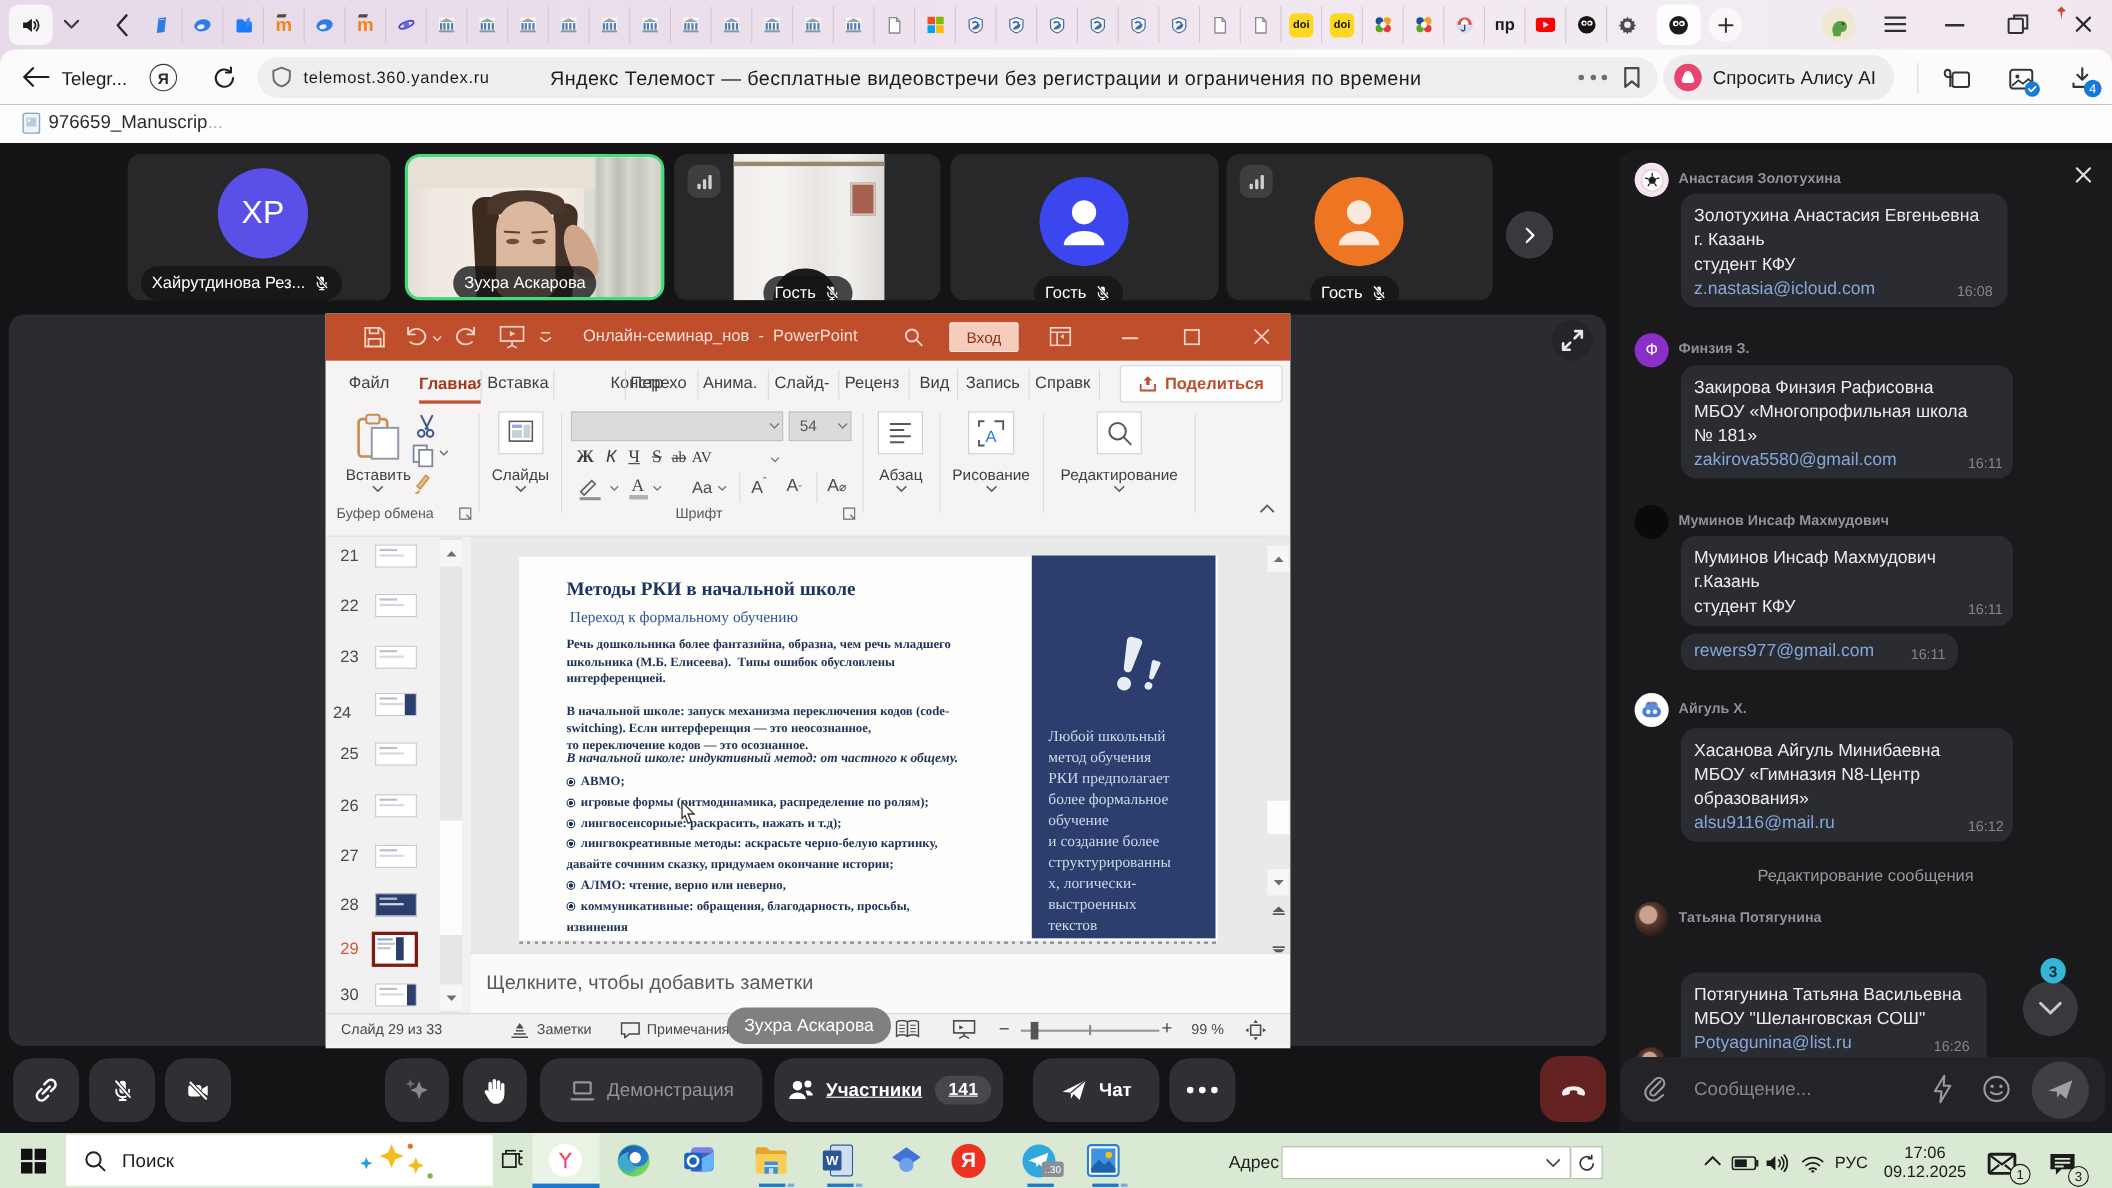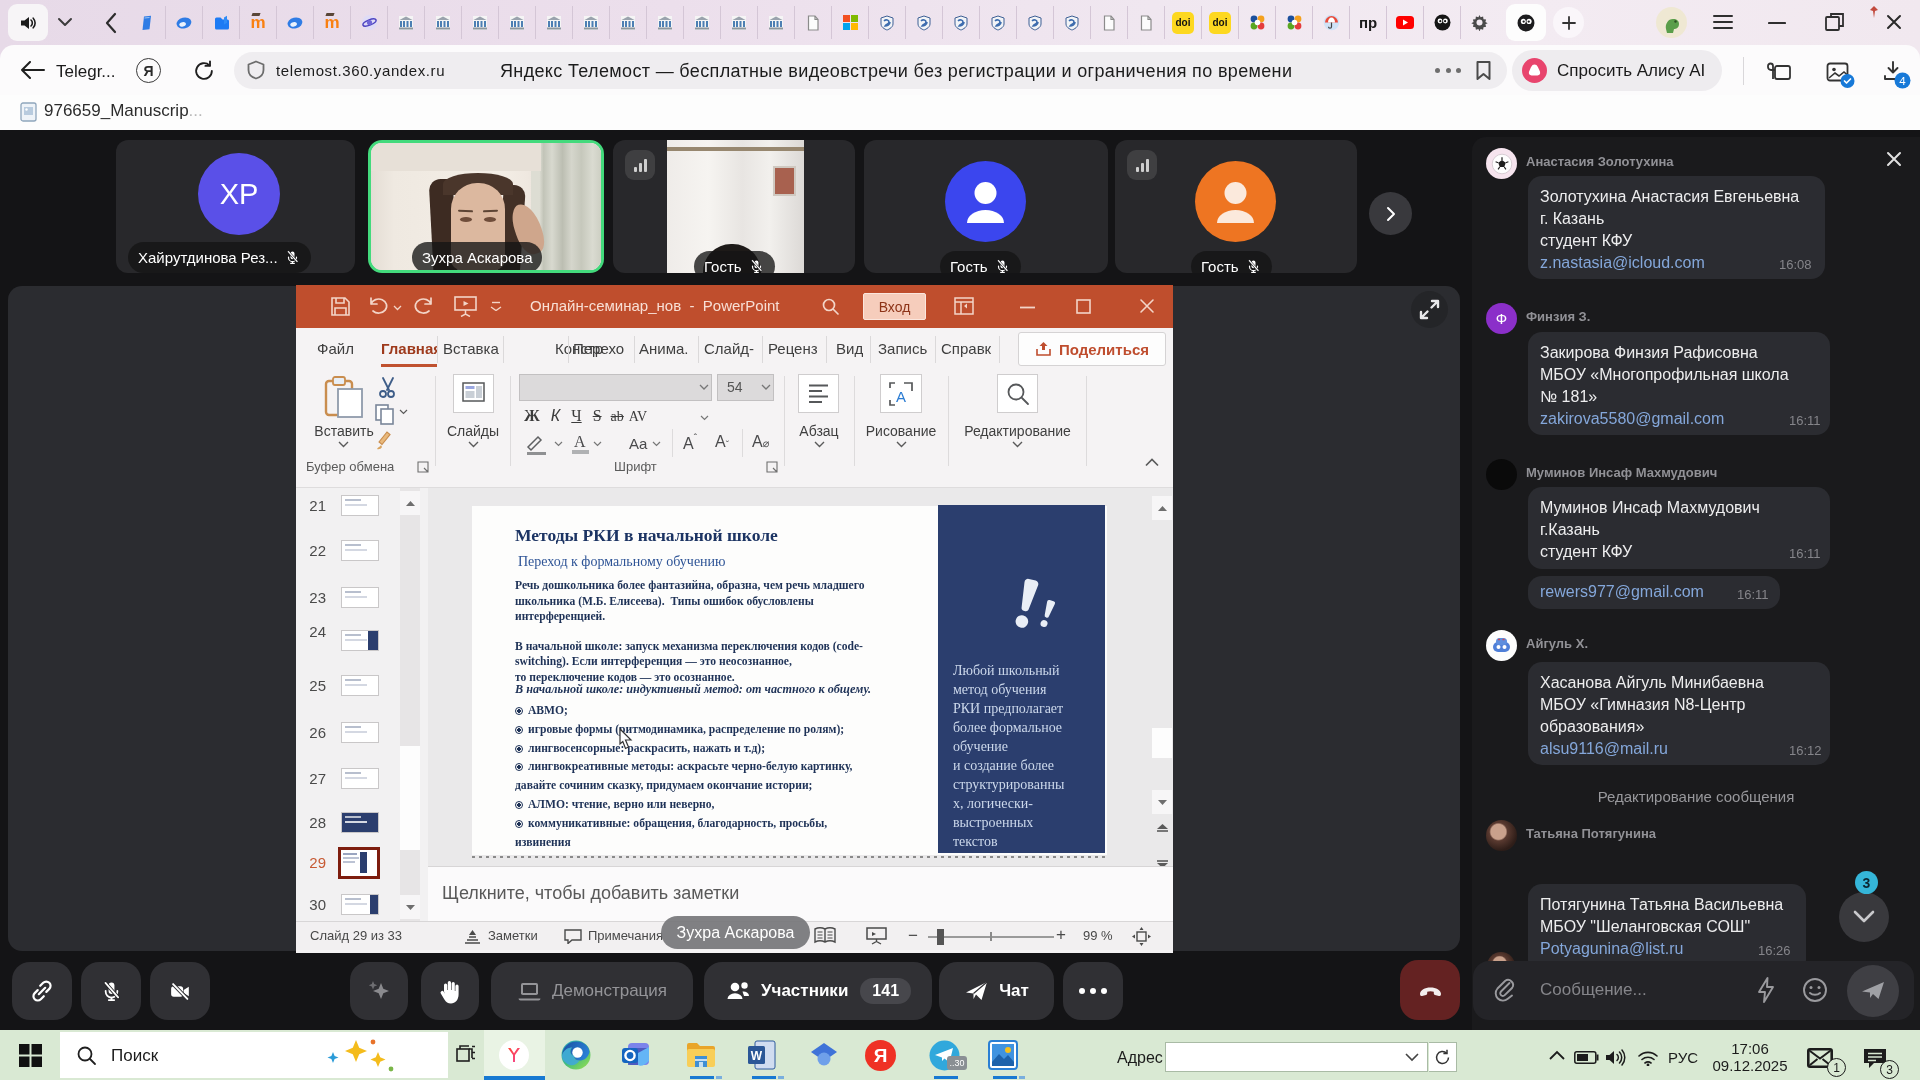--- a/index.html
+++ b/index.html
@@ -604,21 +604,21 @@
           <path d="M2 8.5 L8 2.5 l6 6" stroke="#5a5a5a" stroke-width="1.7" fill="none"></path>
         </svg>
     </div>
     <div id="thumbpanel" class="abs">
       <div class="tnum abs" style="top:9px;">21</div>
         <div class="thmb abs" style="top:7px;"></div>
       <div class="tnum abs" style="top:54px;">22</div>
         <div class="thmb abs" style="top:52px;"></div>
       <div class="tnum abs" style="top:101px;">23</div>
         <div class="thmb abs" style="top:99px;"></div>
-      <div class="tnum abs" style="top:135px;">24</div>
+      <div class="tnum abs" style="top:152px;text-align:center;">24</div>
         <div class="thmb abs" style="top:142px;">
           <i class="abs" style="left:26px;top:0;width:10px;height:19px;background:#2b3e6e;"></i>
         </div>
       <div class="tnum abs" style="top:189px;">25</div>
         <div class="thmb abs" style="top:187px;"></div>
       <div class="tnum abs" style="top:236px;">26</div>
         <div class="thmb abs" style="top:234px;"></div>
       <div class="tnum abs" style="top:282px;">27</div>
         <div class="thmb abs" style="top:280px;"></div>
       <div class="tnum abs" style="top:326px;">28</div>
@@ -855,21 +855,21 @@
         </svg>
     </div>
     <div class="cbtn abs" style="left:491px;width:202px;color:#949498;">
       <svg width="25" height="21" viewBox="0 0 25 21">
           <rect x="4" y="2" width="17" height="12" rx="1.8" fill="#949498"></rect>
           <rect x="6" y="4" width="13" height="8" fill="#303034"></rect>
           <path d="M1.5 17.5 h22 a2 2 0 0 1 -2 2 h-18 a2 2 0 0 1 -2-2z" fill="#949498"></path>
         </svg>
       Демонстрация
     </div>
-    <div class="cbtn abs" style="left:704px;width:228px;font-weight:bold;">
+    <div class="cbtn abs" style="left:704px;width:208px;font-weight:bold;text-decoration:underline;">
       <svg width="26" height="22" viewBox="0 0 26 22">
           <circle cx="10" cy="7" r="4.3" fill="#fff"></circle>
           <path d="M2.5 19 a7.5 5.8 0 0 1 15 0z" fill="#fff"></path>
           <circle cx="19.5" cy="5.5" r="3.2" fill="#fff"></circle>
           <path d="M17.5 11.5 a5.5 4.6 0 0 1 6.5 4.5 h-5" fill="#fff"></path>
         </svg>
       Участники
       <span style="background:#47474c;border-radius:14px;font-size:16px;font-weight:bold;padding:4px 12px;margin-left:2px;">141</span>
     </div>
     <div class="cbtn abs" style="left:939px;width:115px;font-weight:bold;">

